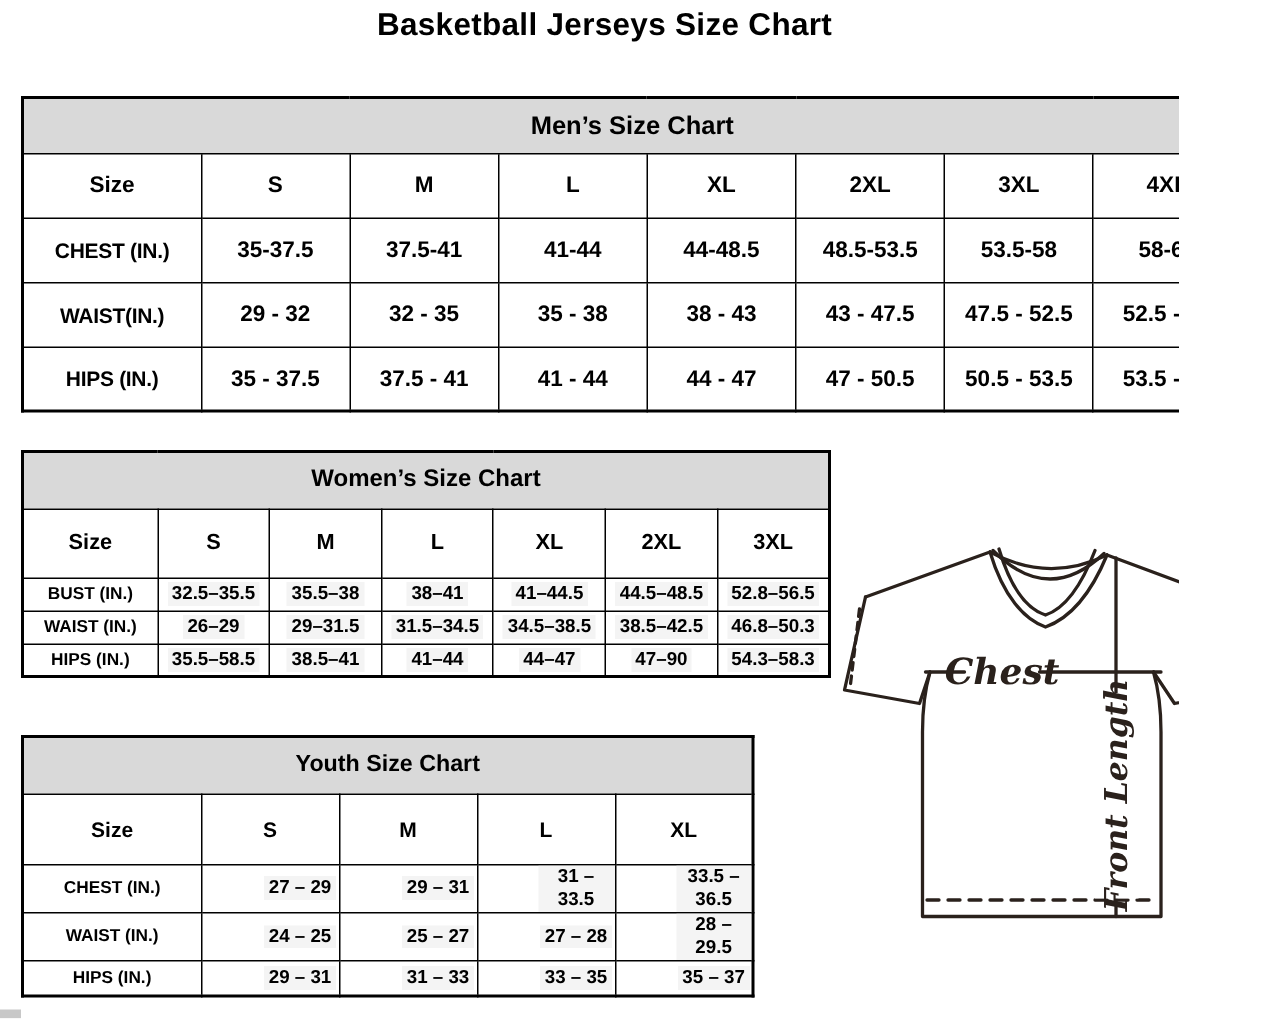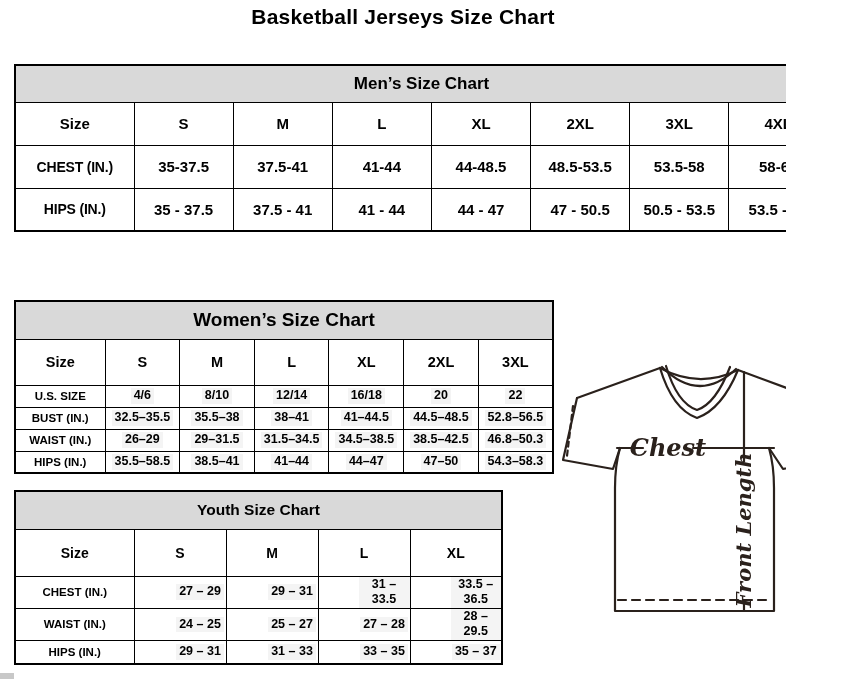--- a/index.html
+++ b/index.html
@@ -19,21 +19,21 @@
   tr.band td{background:#d9d9d9;font-weight:bold;margin-top:48px;}
   
   #men{left:14px;top:64px;width:815px;}
   #men tr.band{height:37px;}  #men tr.band td{font-size:17px;}
   #men tr.size-row{height:43px;} #men tr.size-row td{font-size:15px;}
   #men tr.data-row{height:43px;}
   #men td.lbl{font-size:14px;letter-spacing:-0.2px;}
   #men td.val{font-size:15px;}
   
   #women{left:14px;top:300px;width:540px;}
-  #women tr.band{height:38px;} #women tr.band td{font-size:19px;}
+  #women tr.band{height:38px;} #women tr.band td{font-size:16px;}
   #women tr.size-row{height:46px;} #women tr.size-row td{font-size:14.5px;}
   #women tr.data-row{height:22px;}
   #women td.lbl{font-size:11.5px;}
   #women td.val{font-size:12.5px;}
   
   #youth{left:14px;top:490px;width:489px;}
   #youth tr.band{height:38px;} #youth tr.band td{font-size:15.5px;}
   #youth tr.size-row{height:47px;} #youth tr.size-row td{font-size:14px;}
   #youth tr.data-row{height:23px;}
   #youth td.lbl{font-size:11.5px;}
@@ -86,20 +86,30 @@
       <td class="lbl">CHEST (IN.)</td>
       <td class="val">35-37.5</td>
       <td class="val">37.5-41</td>
       <td class="val">41-44</td>
       <td class="val">44-48.5</td>
       <td class="val">48.5-53.5</td>
       <td class="val">53.5-58</td>
       <td class="val">58-63</td>
     </tr>
     <tr class="data-row">
+      <td class="lbl">WAIST(IN.)</td>
+      <td class="val">29 - 32</td>
+      <td class="val">32 - 35</td>
+      <td class="val">35 - 38</td>
+      <td class="val">38 - 43</td>
+      <td class="val">43 - 47.5</td>
+      <td class="val">47.5 - 52.5</td>
+      <td class="val">52.5 - 57</td>
+    </tr>
+    <tr class="data-row">
       <td class="lbl">HIPS (IN.)</td>
       <td class="val">35 - 37.5</td>
       <td class="val">37.5 - 41</td>
       <td class="val">41 - 44</td>
       <td class="val">44 - 47</td>
       <td class="val">47 - 50.5</td>
       <td class="val">50.5 - 53.5</td>
       <td class="val">53.5 - 57</td>
     </tr>
   </tbody>
@@ -122,29 +132,20 @@
     <tr class="size-row">
       <td>Size</td>
       <td>S</td>
       <td>M</td>
       <td>L</td>
       <td>XL</td>
       <td>2XL</td>
       <td>3XL</td>
     </tr>
     <tr class="data-row">
-      <td class="lbl">U.S. SIZE</td>
-      <td class="val"><span class="hl">4/6</span></td>
-      <td class="val"><span class="hl">8/10</span></td>
-      <td class="val"><span class="hl">12/14</span></td>
-      <td class="val"><span class="hl">16/18</span></td>
-      <td class="val"><span class="hl">20</span></td>
-      <td class="val"><span class="hl">22</span></td>
-    </tr>
-    <tr class="data-row">
       <td class="lbl">BUST (IN.)</td>
       <td class="val"><span class="hl">32.5–35.5</span></td>
       <td class="val"><span class="hl">35.5–38</span></td>
       <td class="val"><span class="hl">38–41</span></td>
       <td class="val"><span class="hl">41–44.5</span></td>
       <td class="val"><span class="hl">44.5–48.5</span></td>
       <td class="val"><span class="hl">52.8–56.5</span></td>
     </tr>
     <tr class="data-row">
       <td class="lbl">WAIST (IN.)</td>
@@ -154,21 +155,21 @@
       <td class="val"><span class="hl">34.5–38.5</span></td>
       <td class="val"><span class="hl">38.5–42.5</span></td>
       <td class="val"><span class="hl">46.8–50.3</span></td>
     </tr>
     <tr class="data-row">
       <td class="lbl">HIPS (IN.)</td>
       <td class="val"><span class="hl">35.5–58.5</span></td>
       <td class="val"><span class="hl">38.5–41</span></td>
       <td class="val"><span class="hl">41–44</span></td>
       <td class="val"><span class="hl">44–47</span></td>
-      <td class="val"><span class="hl">47–50</span></td>
+      <td class="val"><span class="hl">47–90</span></td>
       <td class="val"><span class="hl">54.3–58.3</span></td>
     </tr>
   </tbody>
     </table>
 
   <table id="youth">
     <colgroup>
         <col style="width:119px">
         <col>
         <col>

